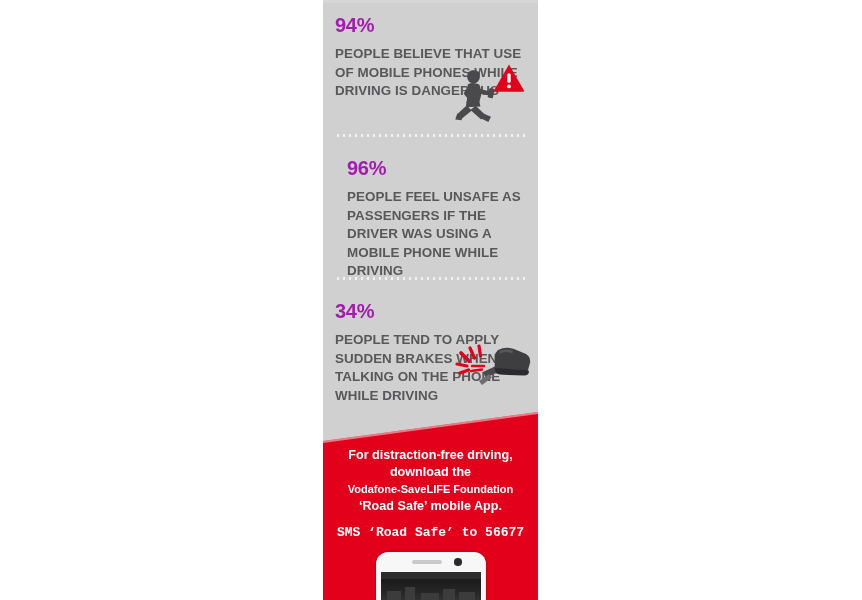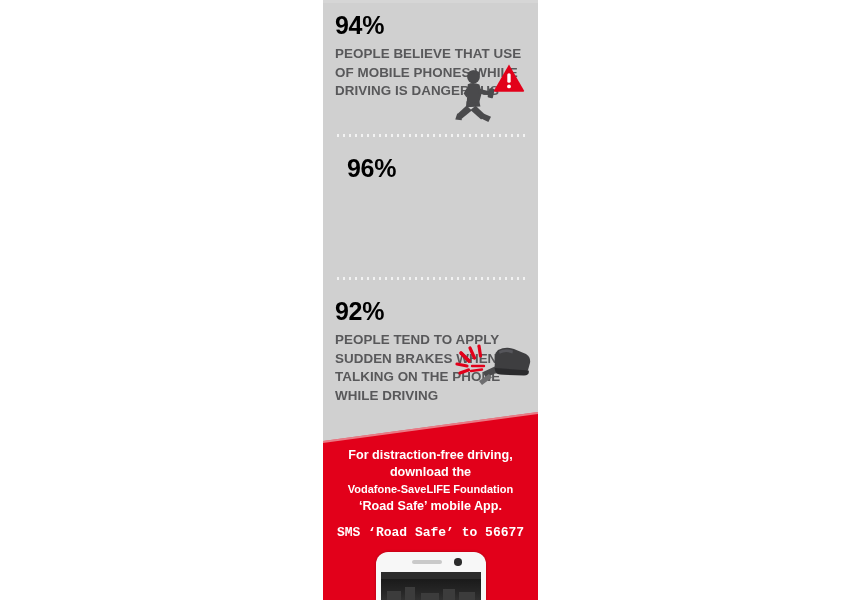--- a/index.html
+++ b/index.html
@@ -43,24 +43,24 @@
   
   .stat-block {
     position: absolute;
     left: 0;
     width: 215px;
   }
   .stat-inner {
     padding: 0 14px 0 12px;
   }
   .stat-pct {
-    color: #000000;
+    color: #a21caf;
     font-family: "Liberation Sans Narrow", "Liberation Sans", sans-serif;
     font-weight: bold;
-    font-size: 25px;
+    font-size: 20px;
     line-height: 27px;
     letter-spacing: -0.3px;
     margin: 0 0 6px 0;
   }
   .stat-text {
     color: #58585a;
     font-family: "Liberation Sans Narrow", "Liberation Sans", sans-serif;
     font-weight: bold;
     font-size: 13.4px;
     line-height: 18.5px;
@@ -256,28 +256,29 @@
         <rect x="14.3" y="10.2" width="3.4" height="9.6" rx="1.6" fill="#ffffff"></rect>
         <circle cx="16" cy="23.4" r="1.9" fill="#ffffff"></circle>
       </svg>
     </div>
 
     <div class="divider" style="top:134px;"></div>
 
     <div class="stat-block" style="top:155px;margin-left:12px;">
       <div class="stat-inner">
         <div class="stat-pct">96%</div>
+        <div class="stat-text">PEOPLE FEEL UNSAFE AS PASSENGERS IF THE DRIVER WAS USING A MOBILE PHONE WHILE DRIVING</div>
       </div>
     </div>
 
     <div class="divider" style="top:277px;"></div>
 
     <div class="stat-block" style="top:298px;">
       <div class="stat-inner">
-        <div class="stat-pct">92%</div>
+        <div class="stat-pct">34%</div>
         <div class="stat-text">PEOPLE TEND TO APPLY SUDDEN BRAKES WHEN TALKING ON THE PHONE WHILE DRIVING</div>
       </div>
     </div>
 
     <div class="icon-holder" style="left:131px;top:340px;width:78px;height:52px;">
       <svg width="78" height="52" viewBox="0 0 78 52" xmlns="http://www.w3.org/2000/svg">
 
         <g stroke="#e2001a" stroke-width="3.2" stroke-linecap="round">
           <line x1="16" y1="8" x2="20.5" y2="18"></line>
           <line x1="7" y1="13" x2="15" x22="0" y2="21"></line>

